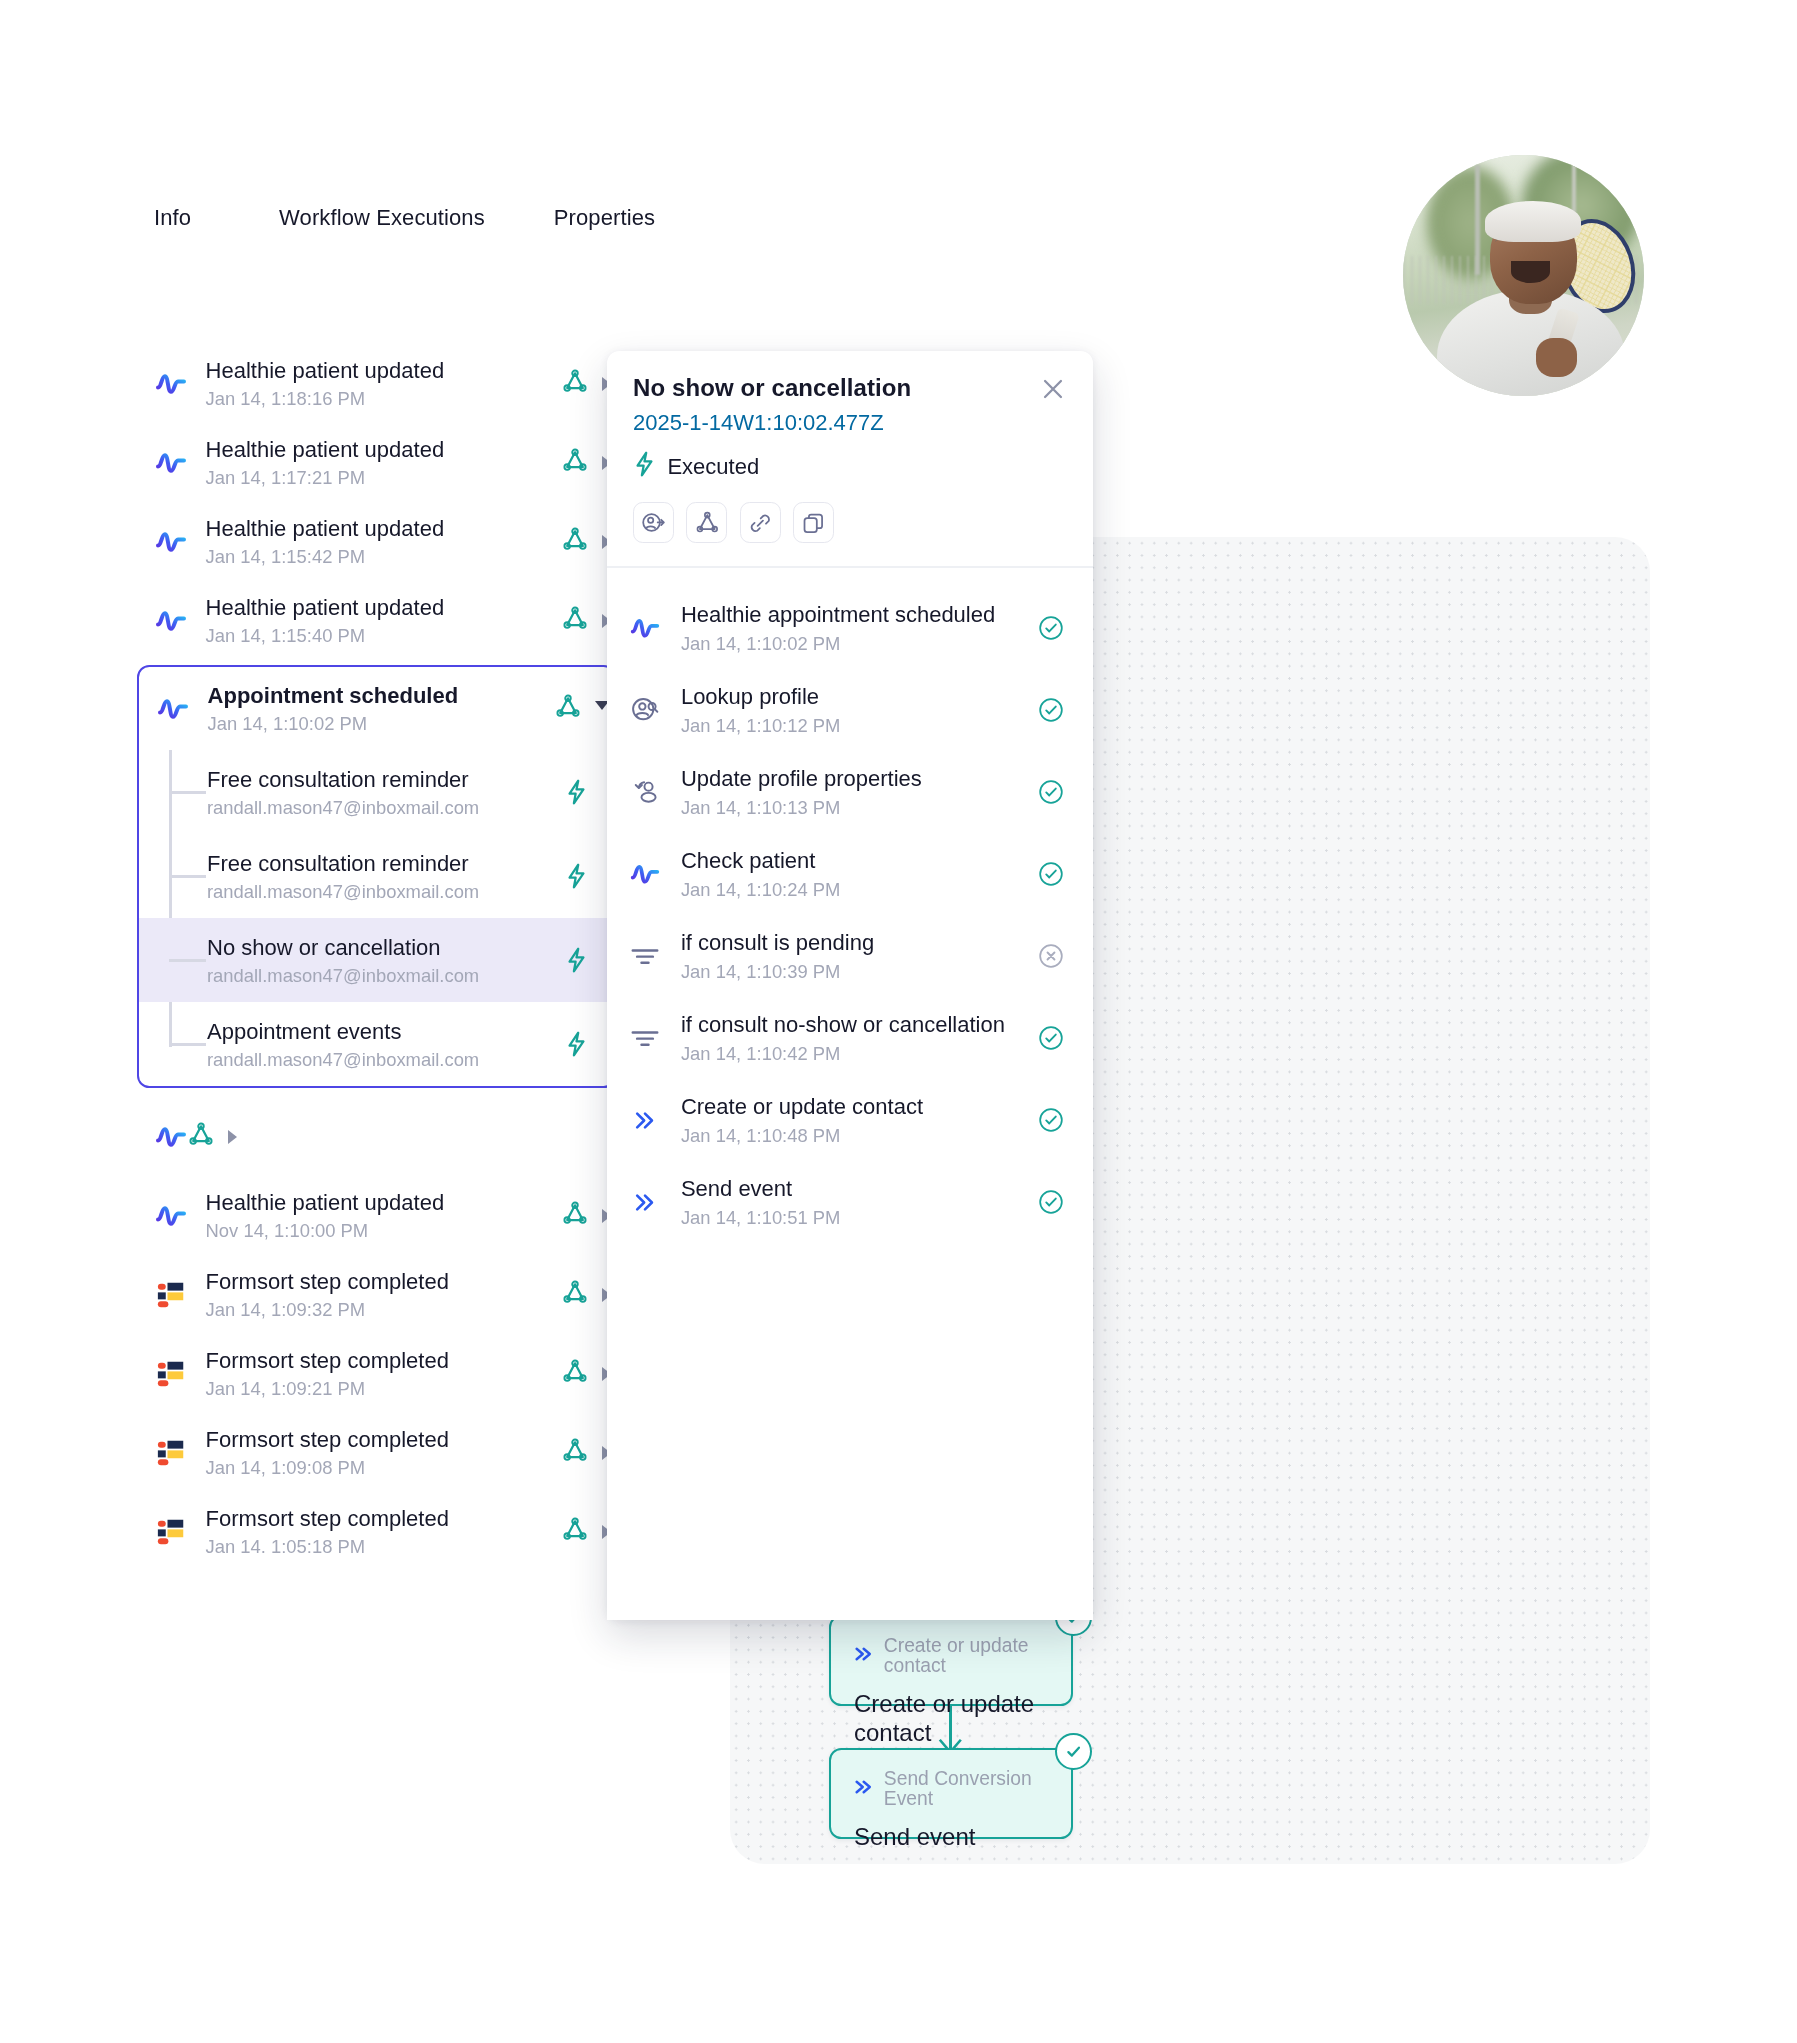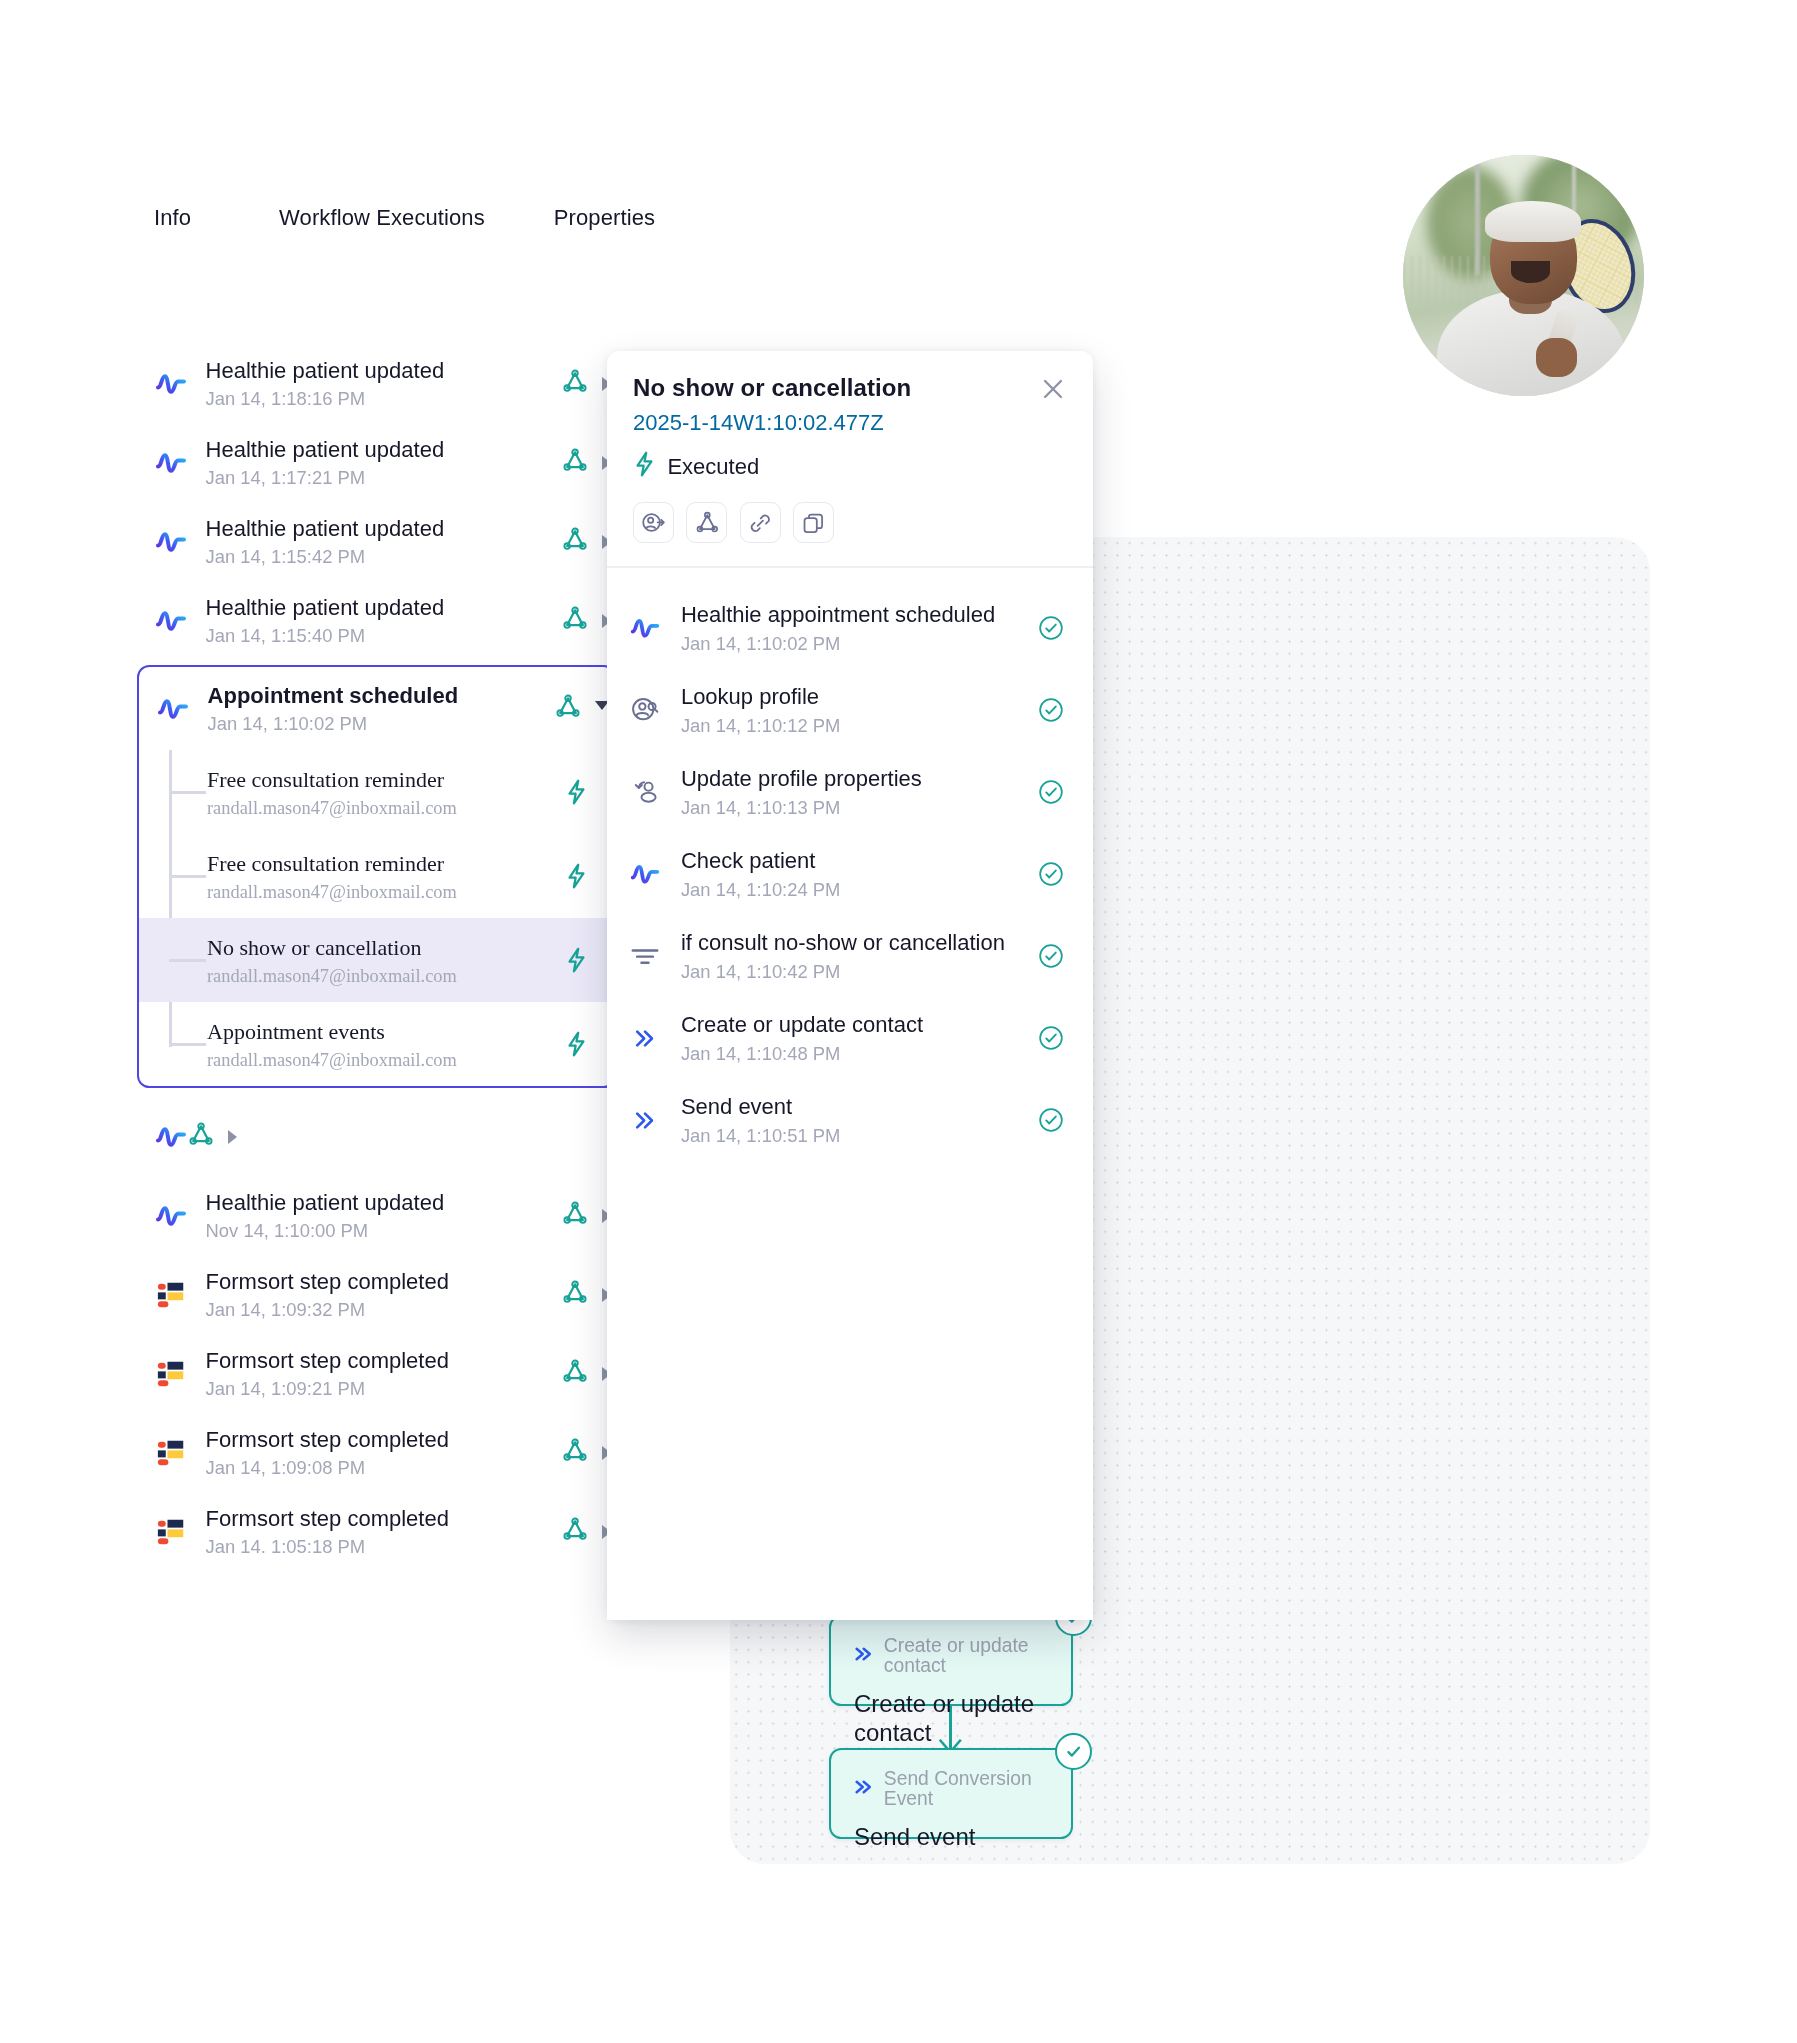--- a/index.html
+++ b/index.html
@@ -434,21 +434,21 @@
                 <path d="M15 5 L24 22 L6 22 Z" fill="none" stroke="#17a398" stroke-width="2.6" stroke-linejoin="round"></path>
                 <circle cx="15" cy="5" r="3.2" fill="none" stroke="#17a398" stroke-width="2.2"></circle>
                 <circle cx="24" cy="22" r="3.2" fill="none" stroke="#17a398" stroke-width="2.2"></circle>
                 <circle cx="6" cy="22" r="3.2" fill="none" stroke="#17a398" stroke-width="2.2"></circle>
               </svg>
           </span>
           <span class="chev down"></span>
         </span>
       </div>
 
-      <div style="position:relative;font-family:Liberation Serif, serif;">
+      <div style="position:relative;">
         <div class="treeline" style="top:0; height:297px;"></div>
 
         <div class="child">
           <div class="treestub" style="top:41px;"></div>
           <span class="txt">
             <span class="name" style="display:block">Free consultation reminder</span>
             <span class="sub" style="display:block">randall.mason47@inboxmail.com</span>
           </span>
           <span class="tick">
             <svg width="23" height="26" viewBox="0 0 26 30">
@@ -776,28 +776,45 @@
           <span class="psub" style="display:block">Jan 14, 1:10:24 PM</span>
         </span>
         <span class="pstat">
           <svg width="26" height="26" viewBox="0 0 30 30">
               <circle cx="15" cy="15" r="12.5" fill="none" stroke="#17a398" stroke-width="2"></circle>
               <path d="M9.5 15.5 L13 19 L20.5 11" fill="none" stroke="#17a398" stroke-width="2.2" stroke-linecap="round" stroke-linejoin="round"></path>
             </svg>
         </span>
       </div>
 
-
       <div class="prow">
         <span class="pico">
           <svg width="28" height="19.3" viewBox="0 0 32 22">
               <path d="M2 4 H30 M7 11 H25 M12 18 H20" stroke="#6a6f93" stroke-width="2.8" stroke-linecap="round" fill="none"></path>
             </svg>
         </span>
         <span class="ptxt">
+          <span class="pname" style="display:block">if consult is pending</span>
+          <span class="psub" style="display:block">Jan 14, 1:10:39 PM</span>
+        </span>
+        <span class="pstat">
+          <svg width="26" height="26" viewBox="0 0 30 30">
+              <circle cx="15" cy="15" r="12.5" fill="none" stroke="#a9adbe" stroke-width="2"></circle>
+              <path d="M11 11 L19 19 M19 11 L11 19" fill="none" stroke="#a9adbe" stroke-width="2.2" stroke-linecap="round"></path>
+            </svg>
+        </span>
+      </div>
+
+      <div class="prow">
+        <span class="pico">
+          <svg width="28" height="19.3" viewBox="0 0 32 22">
+              <path d="M2 4 H30 M7 11 H25 M12 18 H20" stroke="#6a6f93" stroke-width="2.8" stroke-linecap="round" fill="none"></path>
+            </svg>
+        </span>
+        <span class="ptxt">
           <span class="pname" style="display:block">if consult no-show or cancellation</span>
           <span class="psub" style="display:block">Jan 14, 1:10:42 PM</span>
         </span>
         <span class="pstat">
           <svg width="26" height="26" viewBox="0 0 30 30">
               <circle cx="15" cy="15" r="12.5" fill="none" stroke="#17a398" stroke-width="2"></circle>
               <path d="M9.5 15.5 L13 19 L20.5 11" fill="none" stroke="#17a398" stroke-width="2.2" stroke-linecap="round" stroke-linejoin="round"></path>
             </svg>
         </span>
       </div>

